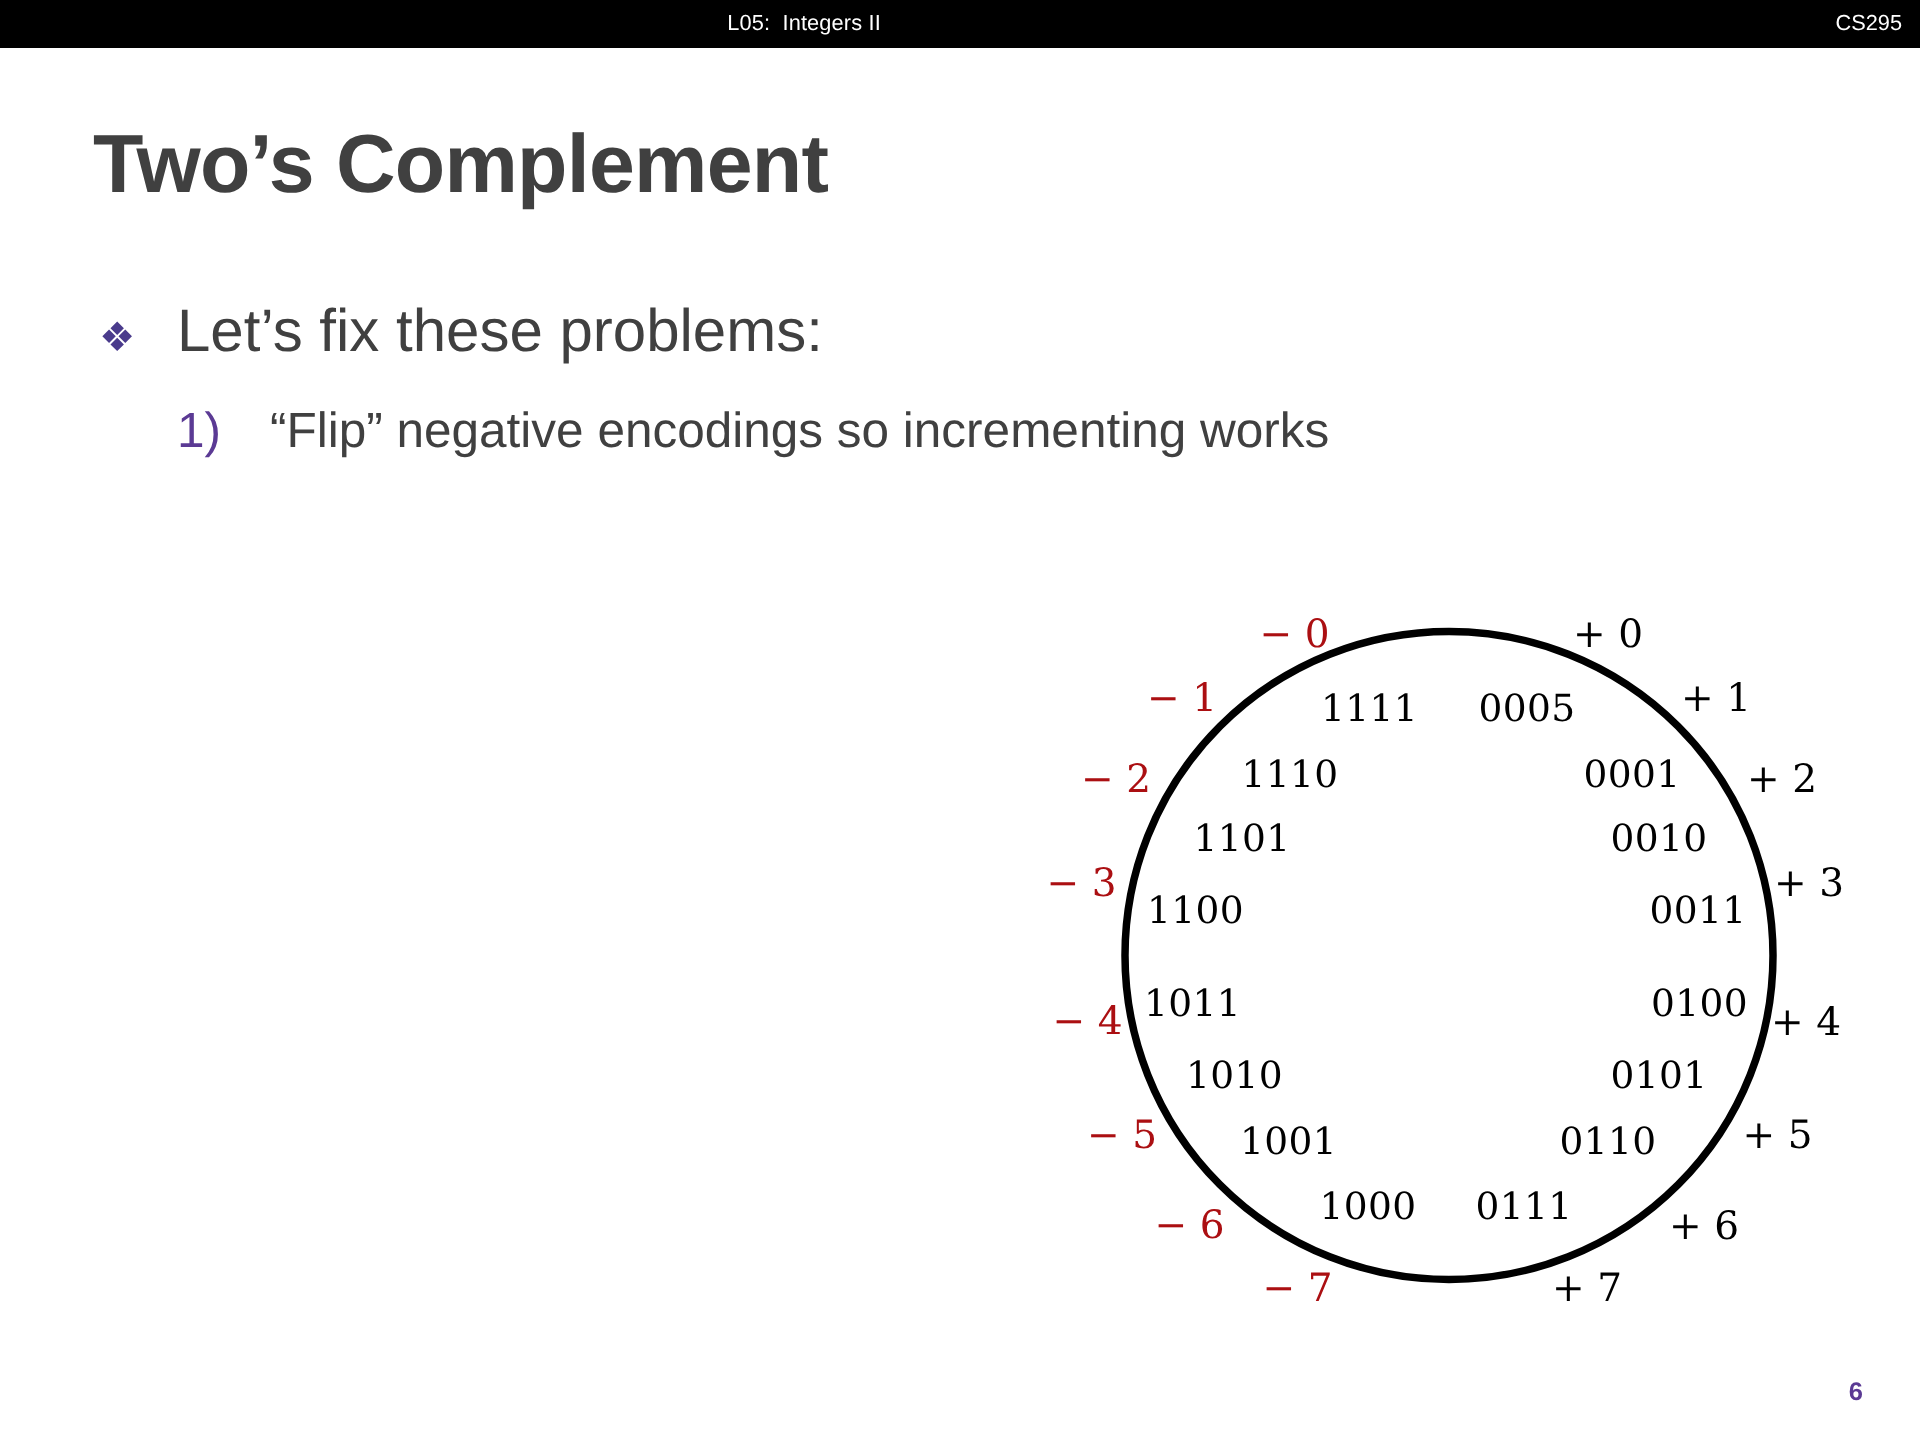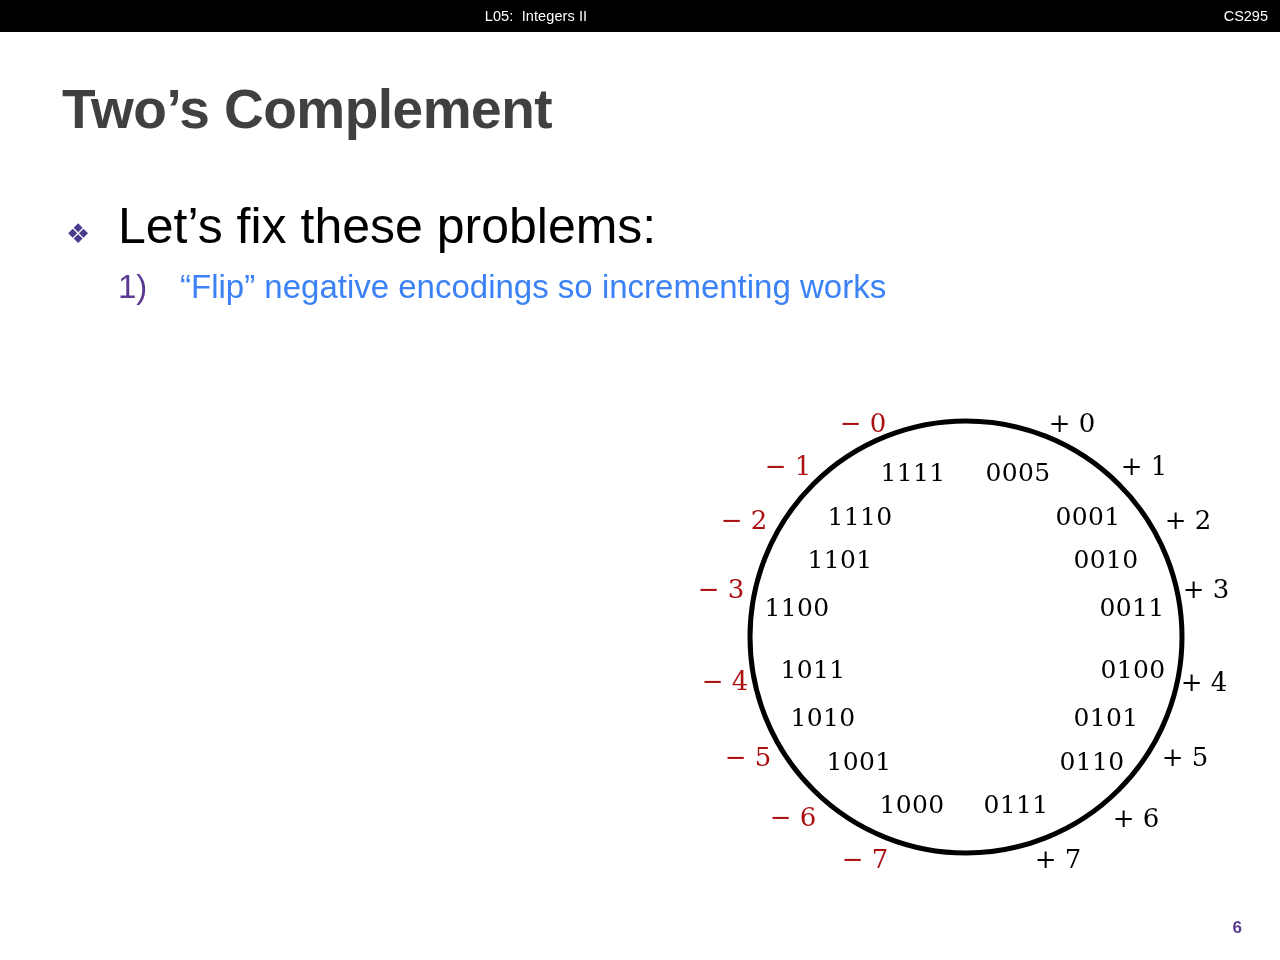--- a/index.html
+++ b/index.html
@@ -68,22 +68,22 @@
     white-space: nowrap;
   }
   #bullet-l1 .bullet-glyph {
     color: #4a3b8c;
     font-size: 27px;
     width: 52px;
     display: inline-block;
     line-height: 1;
   }
   #bullet-l1 .bullet-text {
-    font-size: 50px;
-    color: #000000;
+    font-size: 40px;
+    color: #404040;
     line-height: 1.05;
   }
 
   
   #bullet-l2 {
     position: absolute;
     left: 118px;
     top: 270px;
     display: flex;
     align-items: baseline;
@@ -91,21 +91,21 @@
   }
   #bullet-l2 .num-marker {
     color: #5b3a94;
     font-size: 33px;
     width: 62px;
     display: inline-block;
     line-height: 1;
   }
   #bullet-l2 .bullet-text {
     font-size: 33px;
-    color: #3b82f6;
+    color: #404040;
     line-height: 1.05;
   }
 
   
   #diagram {
     position: absolute;
     left: 660px;
     top: 390px;
     width: 600px;
     height: 500px;
@@ -171,28 +171,28 @@
   <svg width="600" height="500">
     <circle id="circle-shape" fill="none" stroke="#000000" cx="306" cy="247" r="216" stroke-width="5"></circle>
   </svg>
   <div id="inner-code-layer">
       <div class="dlabel code" style="left: 358px; top: 82px;">0005</div>
       <div class="dlabel code" style="left: 392px; top: 126px; margin-left: 36px;">0001</div>
       <div class="dlabel code" style="left: 446px; top: 169px;">0010</div>
       <div class="dlabel code" style="left: 472px; top: 217px;">0011</div>
       <div class="dlabel code" style="left: 473px; top: 279px;">0100</div>
       <div class="dlabel code" style="left: 446px; top: 327px;">0101</div>
-      <div class="dlabel code" style="left: 412px; top: 371px; margin-left: 20px;">0110</div>
+      <div class="dlabel code" style="left: 412px; top: 371px;">0110</div>
       <div class="dlabel code" style="left: 356px; top: 414px;">0111</div>
       <div class="dlabel code" style="left: 252px; top: 414px;">1000</div>
       <div class="dlabel code" style="left: 199px; top: 371px;">1001</div>
       <div class="dlabel code" style="left: 163px; top: 327px;">1010</div>
-      <div class="dlabel code" style="left: 135px; top: 279px; margin-left: 18px;">1011</div>
+      <div class="dlabel code" style="left: 135px; top: 279px;">1011</div>
       <div class="dlabel code" style="left: 137px; top: 217px;">1100</div>
-      <div class="dlabel code" style="left: 180px; top: 169px;">1101</div>
+      <div class="dlabel code" style="left: 168px; top: 169px;">1101</div>
       <div class="dlabel code" style="left: 200px; top: 126px; text-align: right;">1110</div>
       <div class="dlabel code" style="left: 253px; top: 82px;">1111</div>
     </div>
   <div id="neg-label-layer">
       <div class="dlabel neg" style="left: 203px; top: 33px;">− 0</div>
       <div class="dlabel neg" style="left: 128px; top: 76px;">− 1</div>
       <div class="dlabel neg" style="left: 84px; top: 130px;">− 2</div>
       <div class="dlabel neg" style="left: 61px; top: 199px;">− 3</div>
       <div class="dlabel neg" style="left: 65px; top: 291px;">− 4</div>
       <div class="dlabel neg" style="left: 88px; top: 367px;">− 5</div>

